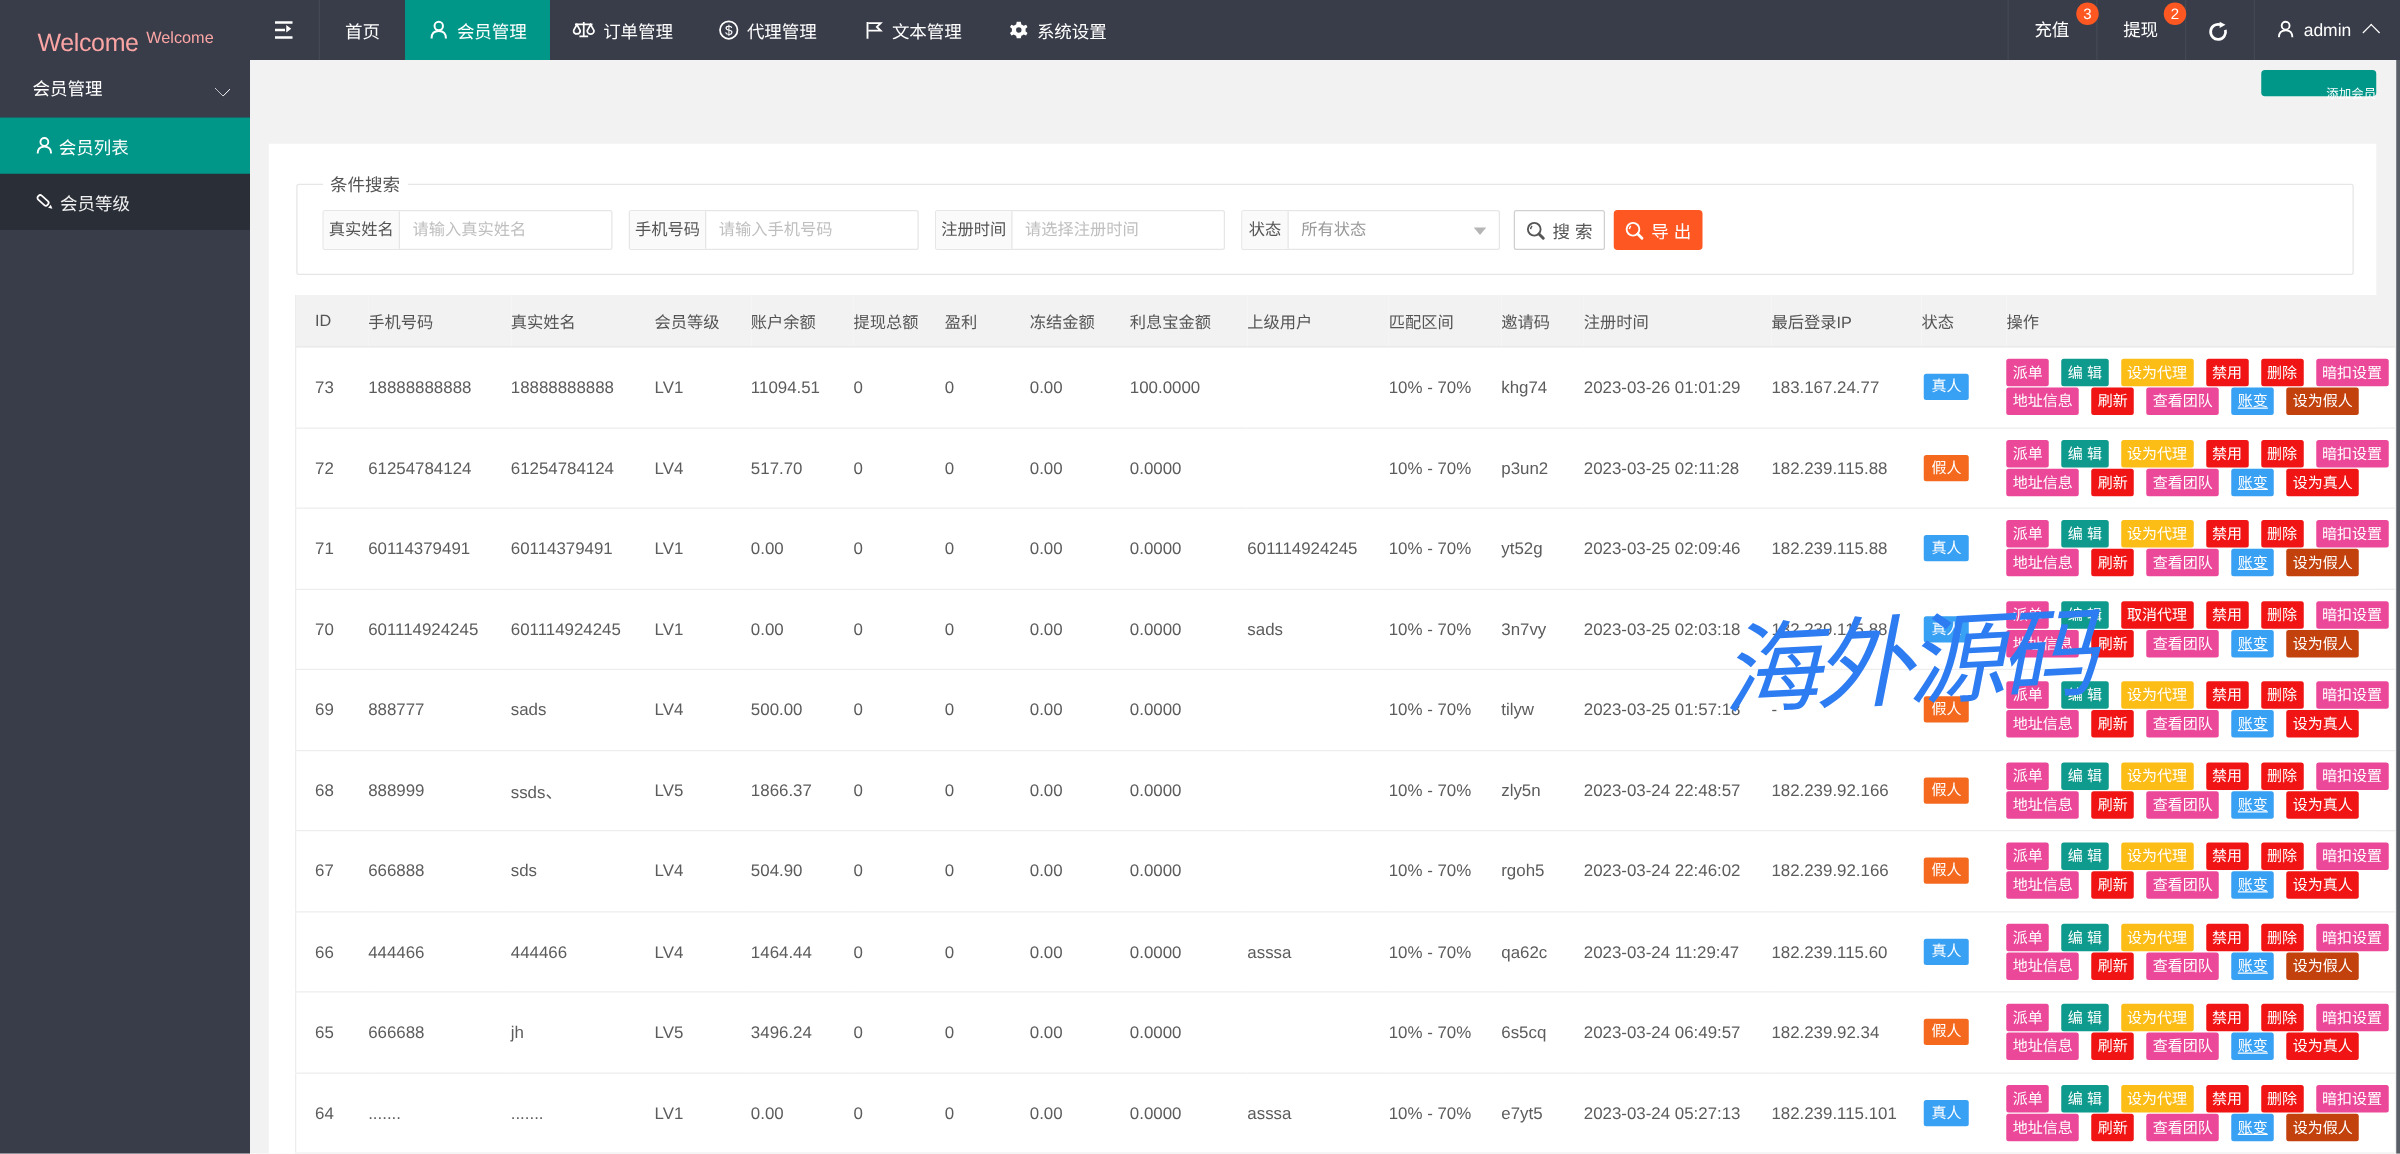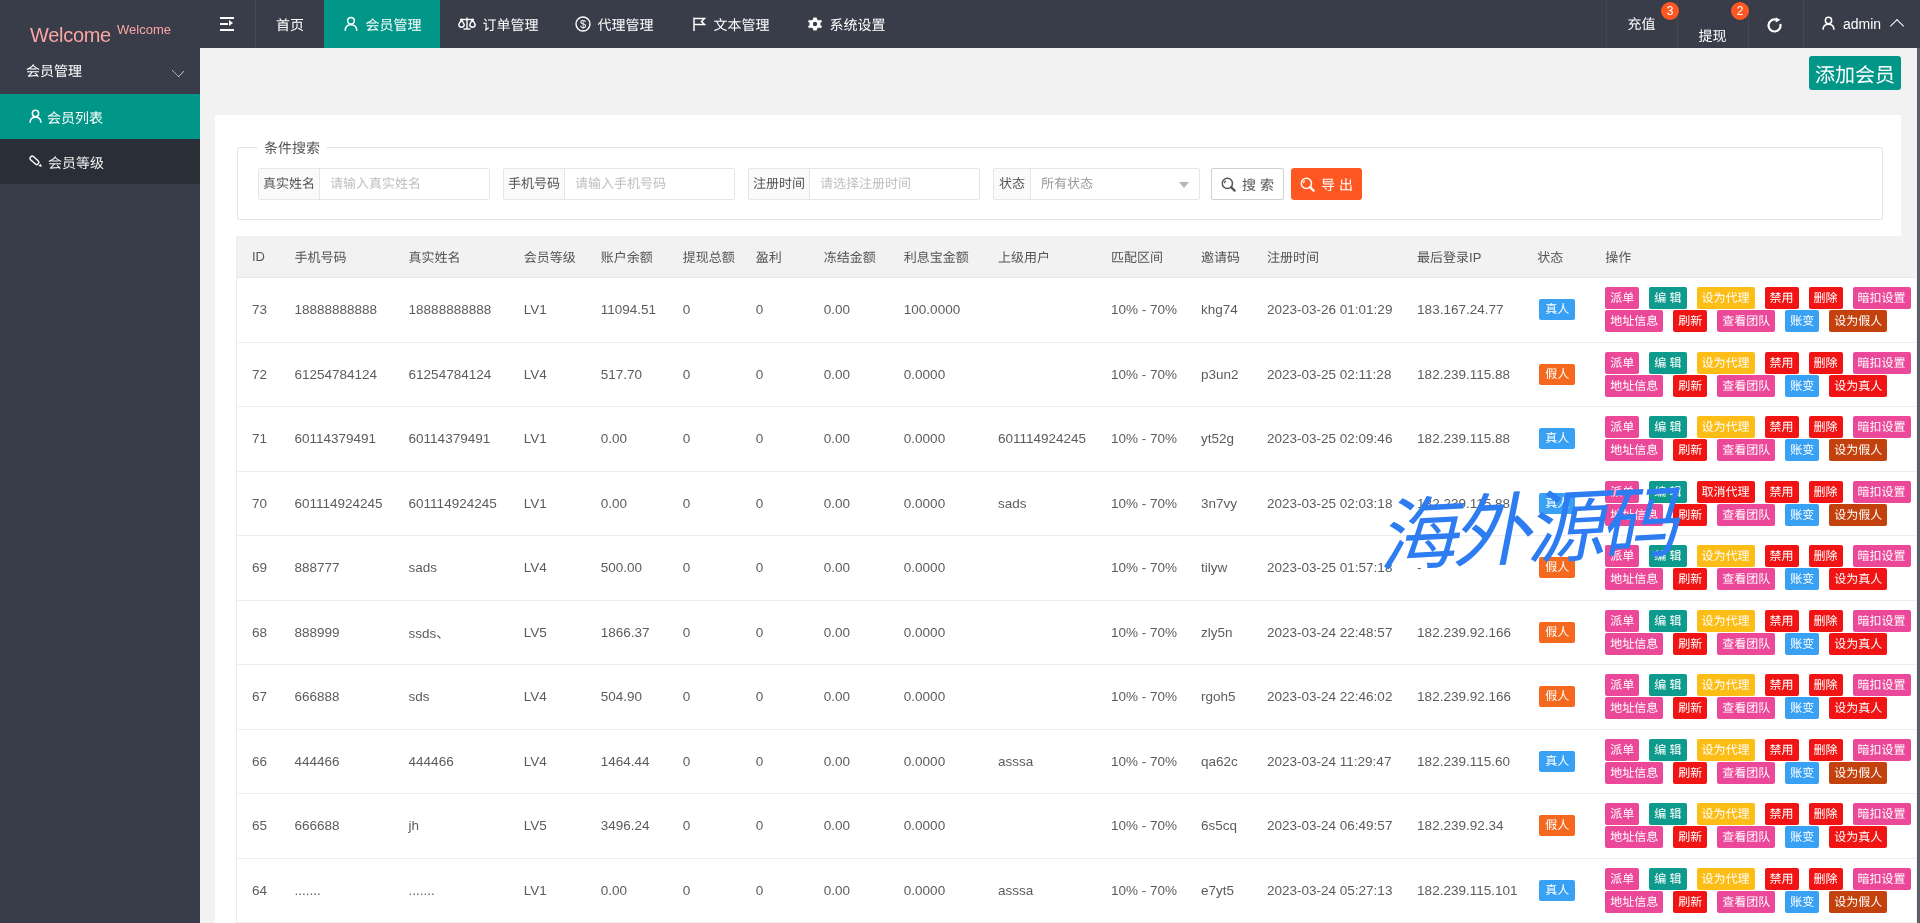--- a/index.html
+++ b/index.html
@@ -33,21 +33,21 @@
 .side-parent .chev { position:absolute; right:17px; top:18px; width:9px; height:9px; border-right:1.3px solid #fff; border-bottom:1.3px solid #fff; transform:rotate(45deg) scaleY(0.82); border-radius:1px; }
 .submenu { background:#2A2E37; }
 .side-item { height:45px; display:flex; align-items:center; color:#f0f0f0; font-size:14px; padding-left:28px; }
 .side-item svg { margin-right:4px; }
 .side-item.active { background:#009688; color:#fff; }
 
 .main { position:absolute; left:200px; top:48px; width:1716px; height:875px; background:#F2F2F2; }
 .crumbbar { position:absolute; left:0; top:0; width:1716px; height:50px; background:#fff; }
 .crumb { position:absolute; left:16px; top:16px; font-size:14px; color:#555; }
 .crumb .arr { color:#8f8f8f; margin-right:8px; font-size:18px; line-height:14px; vertical-align:1px; }
-.addbtn { position:absolute; right:15px; top:8px; width:92px; height:34px; background:#009688; color:#fff; font-size:20px; text-align:center; line-height:39px; border-radius:3px; z-index:5; }
+.addbtn { position:absolute; right:15px; top:8px; width:92px; height:21px; background:#009688; color:#fff; font-size:10px; text-align:right; line-height:39px; border-radius:3px; z-index:5; }
 .panel { position:absolute; left:15px; top:67px; width:1686px; height:808px; background:#fff; }
 
 fieldset.search { position:absolute; left:22px; top:22px; width:1604px; border:1px solid #e6e6e6; border-radius:2px; padding:11px 20px 19px 20px; }
 fieldset.search legend { margin-left:0; padding:0 6px; font-size:14px; color:#555; }
 .sform { display:flex; height:32px; }
 .igroup { display:flex; width:230px; height:30px; border:1px solid #e6e6e6; border-radius:2px; margin-right:13px; }
 .igroup .lab { flex:0 0 auto; background:#FAFAFA; border-right:1px solid #e6e6e6; color:#555; font-size:13px; line-height:30px; padding:0 4px; white-space:nowrap; }
 .igroup .inp { flex:1; color:#bfbfbf; font-size:13px; line-height:30px; padding:0 10px; white-space:nowrap; overflow:hidden; }
 .btn-search { display:flex; align-items:center; justify-content:center; width:71px; height:30px; border:1px solid #d0d0d0; border-radius:2px; background:#fff; color:#555; font-size:14px; margin-right:7px; }
 .btn-export { display:flex; align-items:center; justify-content:center; width:71px; height:32px; border-radius:3px; background:#FE5722; color:#fff; font-size:14px; }
@@ -63,21 +63,21 @@
 .st.fake { background:#F4691E; }
 .ops { line-height:1; }
 .ops .row1, .ops .row2 { white-space:nowrap; }
 .ops .row1 { margin-bottom:1px; }
 .b { display:inline-block; height:22px; line-height:22px; padding:0 5px; margin-right:10px; border-radius:2px; color:#fff; font-size:12px; }
 .b:last-child { margin-right:0; }
 .b.or { background:#ec4899; }
 .b.rd { background:#F11414; }
 .b.am { background:#FCBD16; }
 .b.tl { background:#0E9A8C; }
-.b.bl { background:#39A1F4; }
+.b.bl { background:#39A1F4;text-decoration:underline; }
 .b.gr { background:#c2410c; }
 
 .sbar { position:absolute; left:1916px; top:48px; width:4px; height:875px; background:#f1f1f1; z-index:40; }
 .sthumb { position:absolute; left:1916.5px; top:48px; width:3.5px; height:875px; background:#5a5e66; z-index:41; }
 
 .wm { position:absolute; left:1341px; top:439px; z-index:50; pointer-events:none; }
 </style>
 </head>
 <body>
 
@@ -122,21 +122,21 @@
           <g fill="#fff">
             <path d="M8 0.5 L9.6 0.5 L10.1 2.6 A5.7 5.7 0 0 1 11.9 3.6 L13.9 2.8 L15 4.7 L13.4 6.1 A5.7 5.7 0 0 1 13.4 8.1 L15 9.5 L13.9 11.4 L11.9 10.6 A5.7 5.7 0 0 1 10.1 11.6 L9.6 13.7 L8 13.7 L6.4 13.7 L5.9 11.6 A5.7 5.7 0 0 1 4.1 10.6 L2.1 11.4 L1 9.5 L2.6 8.1 A5.7 5.7 0 0 1 2.6 6.1 L1 4.7 L2.1 2.8 L4.1 3.6 A5.7 5.7 0 0 1 5.9 2.6 L6.4 0.5 Z" transform="translate(0,0.9)"></path>
             <circle cx="8" cy="8" r="2.2" fill="#393D49"></circle>
           </g>
         </svg>系统设置</div>
   </div>
   <div class="tr-sep" style="left:1606px"></div>
   <div class="tr-item" style="left:1606px;width:71px;">充值</div>
   <div class="badge" style="left:1661px;top:2px;">3</div>
   <div class="tr-sep" style="left:1677px"></div>
-  <div class="tr-item" style="left:1677px;width:71px;margin-top:12px;">提现</div>
+  <div class="tr-item" style="left:1677px;width:71px;">提现</div>
   <div class="badge" style="left:1731px;top:2px;">2</div>
   <div class="tr-sep" style="left:1748px"></div>
   <div class="tr-item" style="left:1748px;width:55px;"><svg width="17" height="17" viewBox="0 0 17 17" style="vertical-align:middle">
         <path d="M 13.3 6.95 A 6 6 0 1 1 9.05 2.7" fill="none" stroke="#fff" stroke-width="2.2"></path>
         <path d="M 8.7 0.3 L 13.4 2.85 L 8.7 5.4 Z" fill="#fff"></path>
       </svg></div>
   <div class="tr-sep" style="left:1803px"></div>
   <div class="tr-item" style="left:1803px;width:117px;"><svg style="vertical-align:-2px;margin-right:7px" width="15" height="15" viewBox="0 0 15 15">
         <circle cx="7.5" cy="4.5" r="3.15" fill="none" stroke="#fff" stroke-width="1.5"></circle>
         <path d="M 2.1 13.8 Q 2.1 8.25 7.5 8.25 Q 12.9 8.25 12.9 13.8" fill="none" stroke="#fff" stroke-width="1.5"></path>

